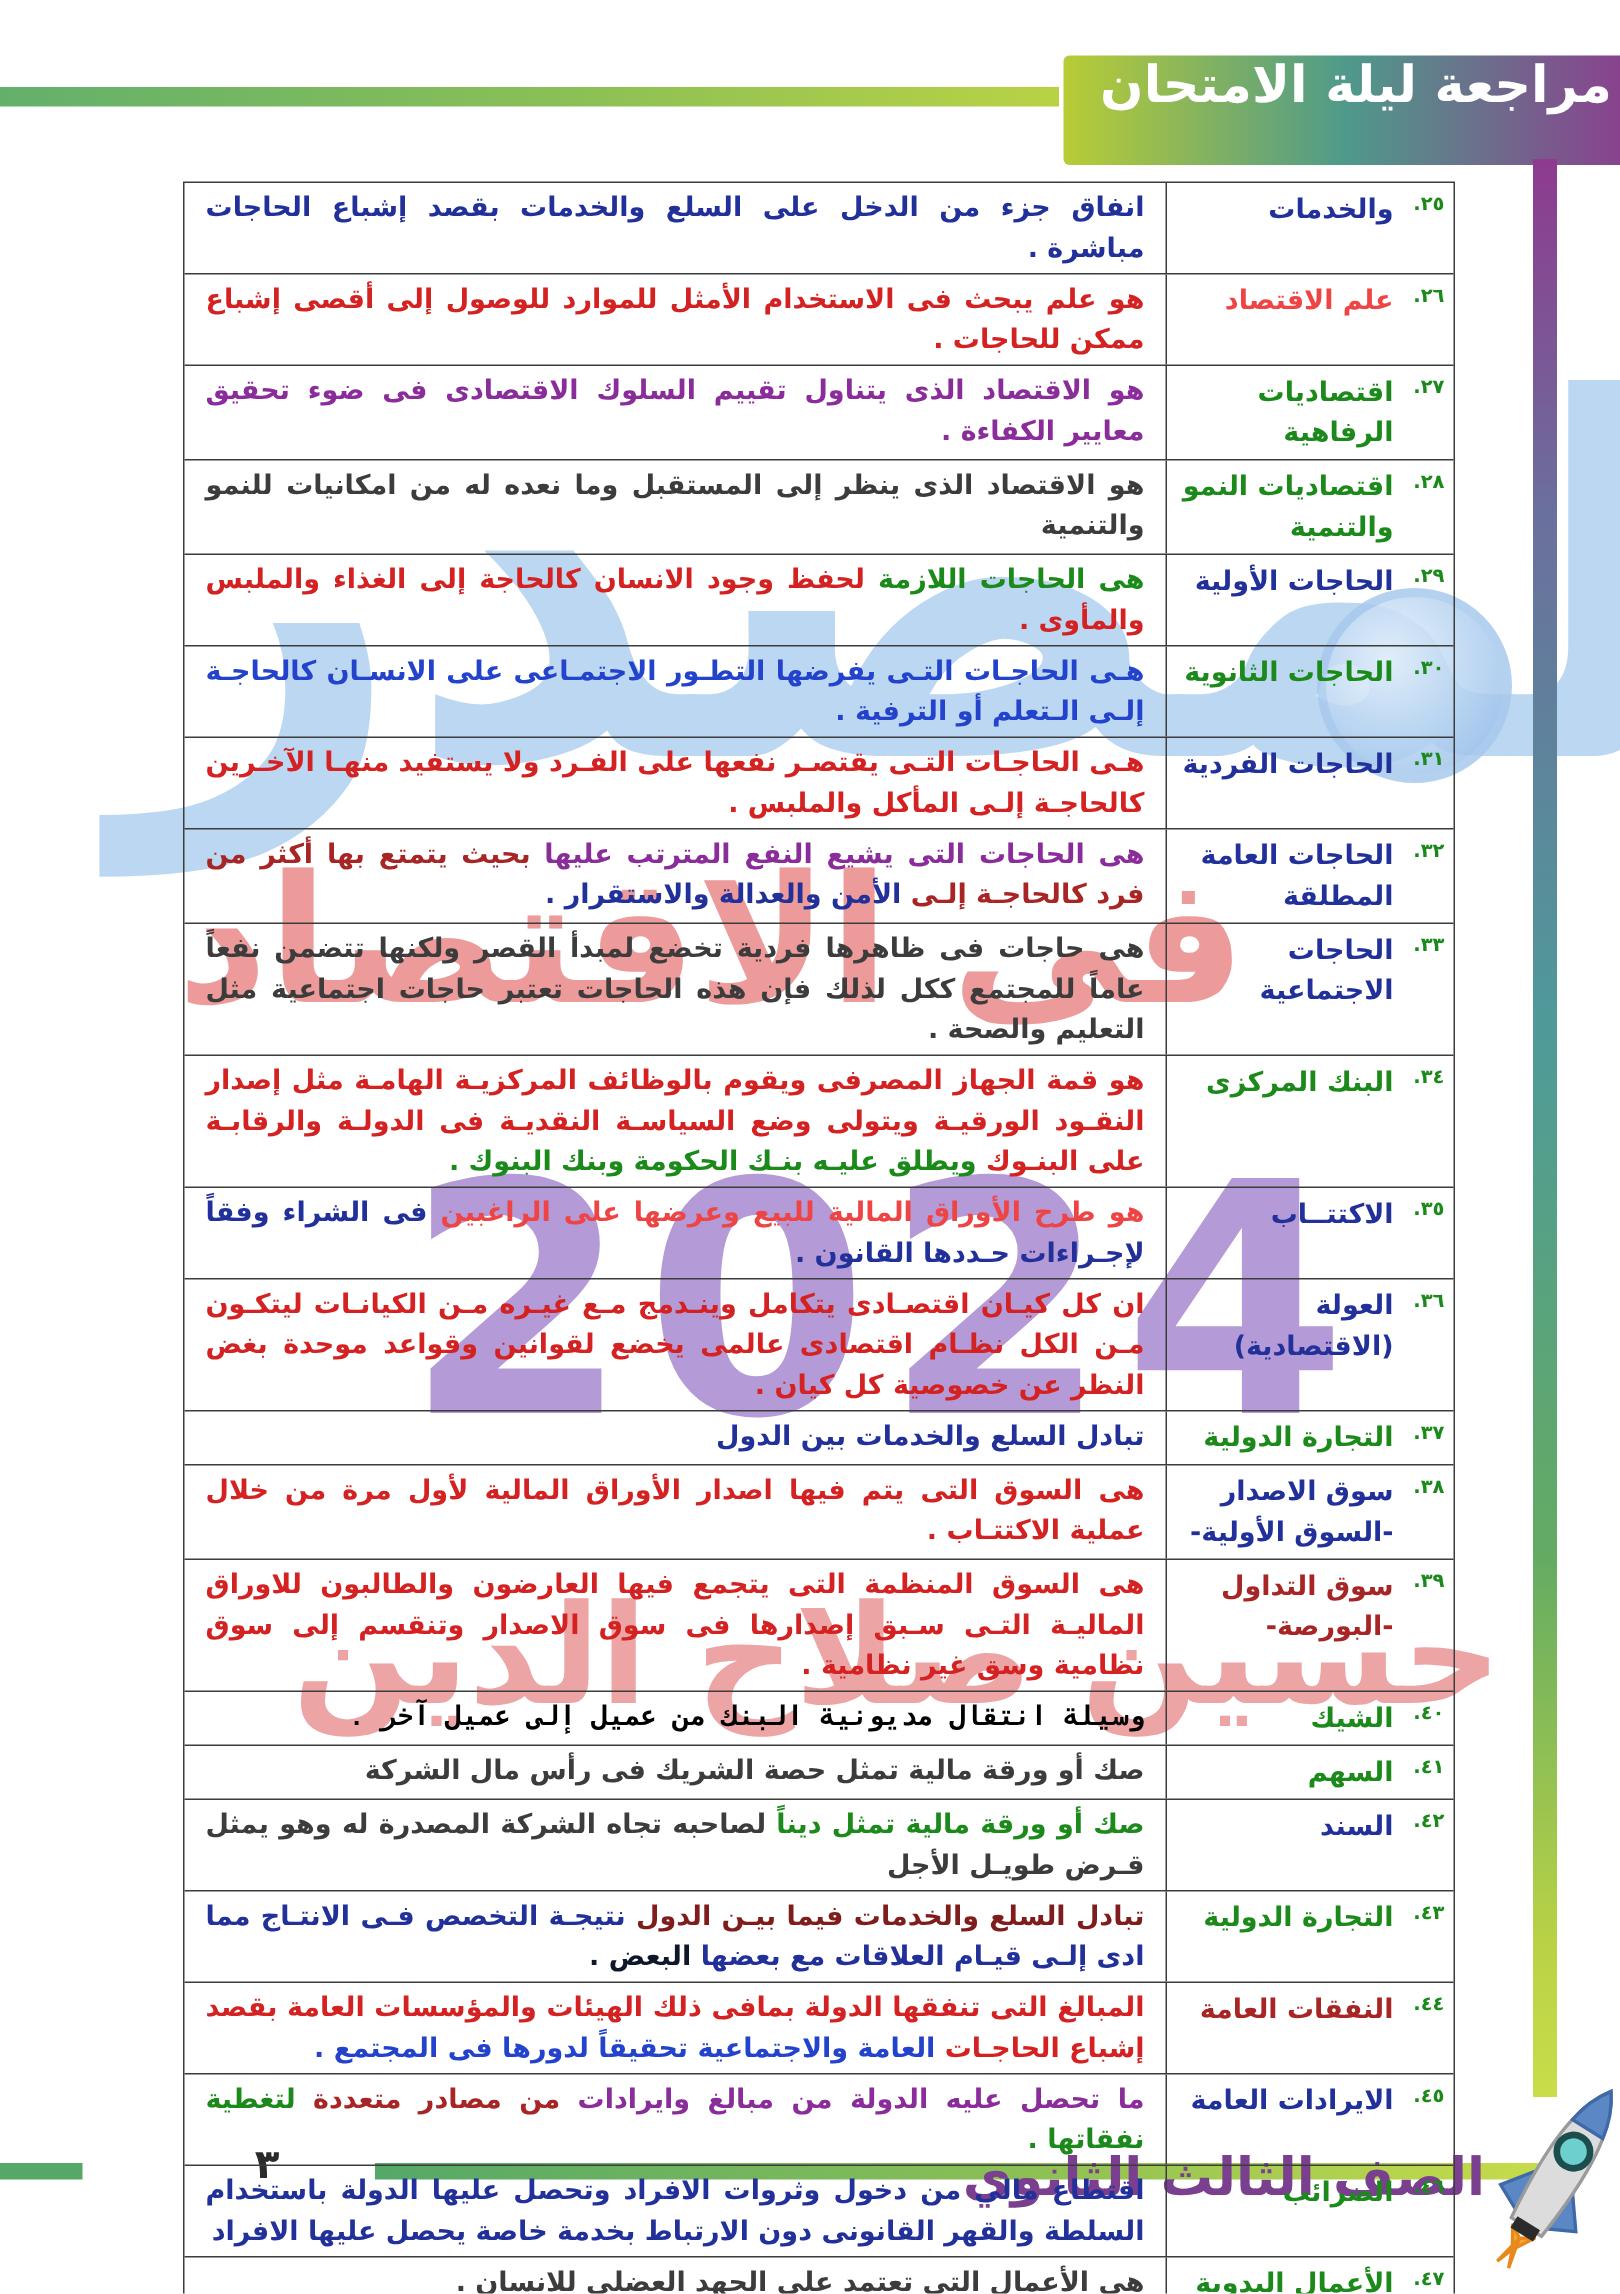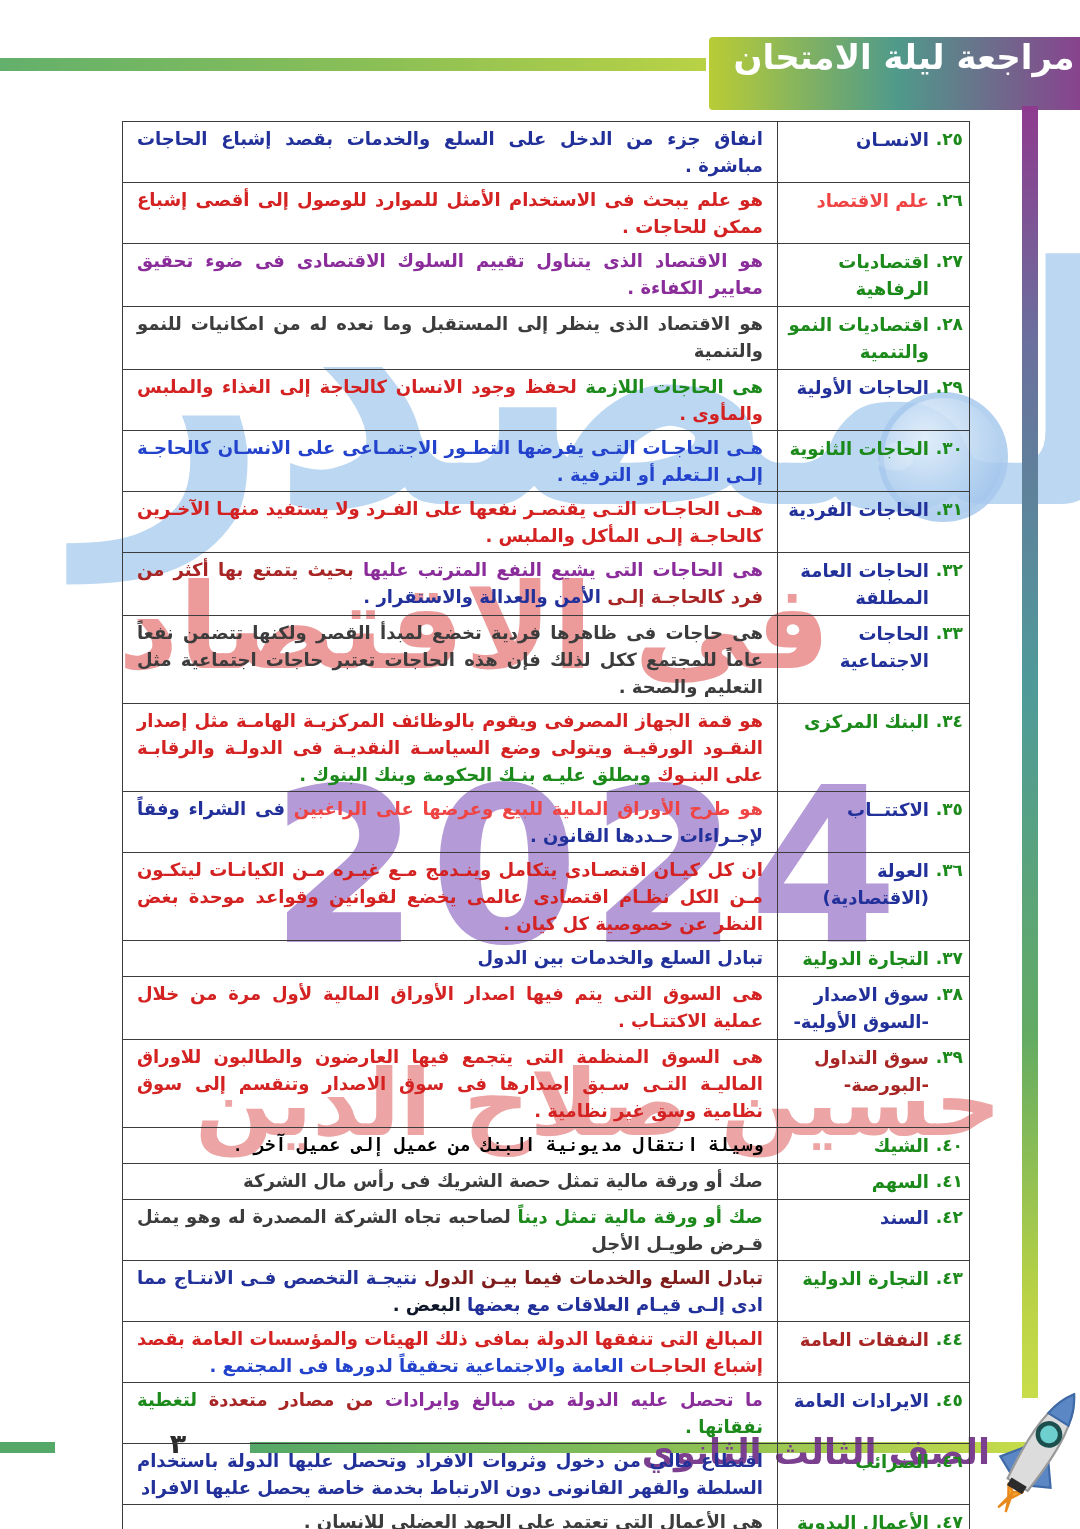--- a/index.html
+++ b/index.html
@@ -28,21 +28,21 @@
   .wm-year{left:270px;top:760px;font-size:215px;color:#b49ad6;letter-spacing:10px;direction:ltr;}
   .wm-author{left:195px;top:1058px;font-size:92px;color:#eda4a4;letter-spacing:4px;}
   
   .review-table{position:absolute;left:122px;top:121px;width:848px;z-index:1;
     border:1.6px solid #3c3c3c;background:transparent;box-sizing:border-box;}
   .row{display:flex;align-items:stretch;}
   .row + .row{border-top:1.6px solid #3c3c3c;}
   .cell{box-sizing:border-box;font-size:18px;font-weight:700;line-height:1.5;}
   .term-cell{width:192px;flex:none;border-left:1.6px solid #3c3c3c;
     padding:4px 6px 4px 4px;display:flex;align-items:flex-start;}
-  .row-num{color:#1b8a1b;font-size:17px;flex:none;min-width:32px;padding-top:1px;}
+  .row-num{color:#1b8a1b;font-size:13px;flex:none;min-width:32px;padding-top:1px;}
   .term-label{flex:1;padding-right:2px;}
   .def-cell{flex:1;padding:3px 14px;text-align:justify;}
   .row:last-child .def-cell{padding-bottom:36px;}
   
   .footer-line-a{position:absolute;left:0;top:1442px;width:55px;height:11px;background:#55a868;}
   .footer-line-b{position:absolute;left:250px;top:1442px;width:795px;height:11px;
     background:linear-gradient(90deg,#55a868 0%,#8cc055 55%,#c9dd4a 100%);}
   .page-number{position:absolute;left:138px;top:1428px;width:80px;text-align:center;
     color:#2b2b2b;font-size:27px;font-weight:700;}
   .grade-title{position:absolute;left:700px;top:1432px;width:290px;text-align:left;
@@ -62,21 +62,21 @@
 <div class="top-line-right"></div>
 <div class="banner">
   <span class="title">مراجعة ليلة الامتحان</span>
 </div>
 <div class="side-bar"></div>
 
 <div class="review-table">
   <div class="row">
     <div class="cell term-cell">
       <span class="row-num">٢٥.</span>
-      <span class="term-label" style="color: rgb(34, 48, 154);">الانسـان</span>
+      <span class="term-label" style="color: rgb(34, 48, 154);">والخدمات</span>
     </div>
     <div class="cell def-cell"><span style="color: rgb(34, 48, 154);">انفاق جزء من الدخل على السلع والخدمات بقصد إشباع الحاجات مباشرة .</span></div>
   </div>
 
   <div class="row">
     <div class="cell term-cell">
       <span class="row-num">٢٦.</span>
       <span class="term-label" style="color: #ef4444;">علم الاقتصاد</span>
     </div>
     <div class="cell def-cell"><span style="color: rgb(212, 34, 34);">هو علم يبحث فى الاستخدام الأمثل للموارد للوصول إلى أقصى إشباع ممكن للحاجات .</span></div>

